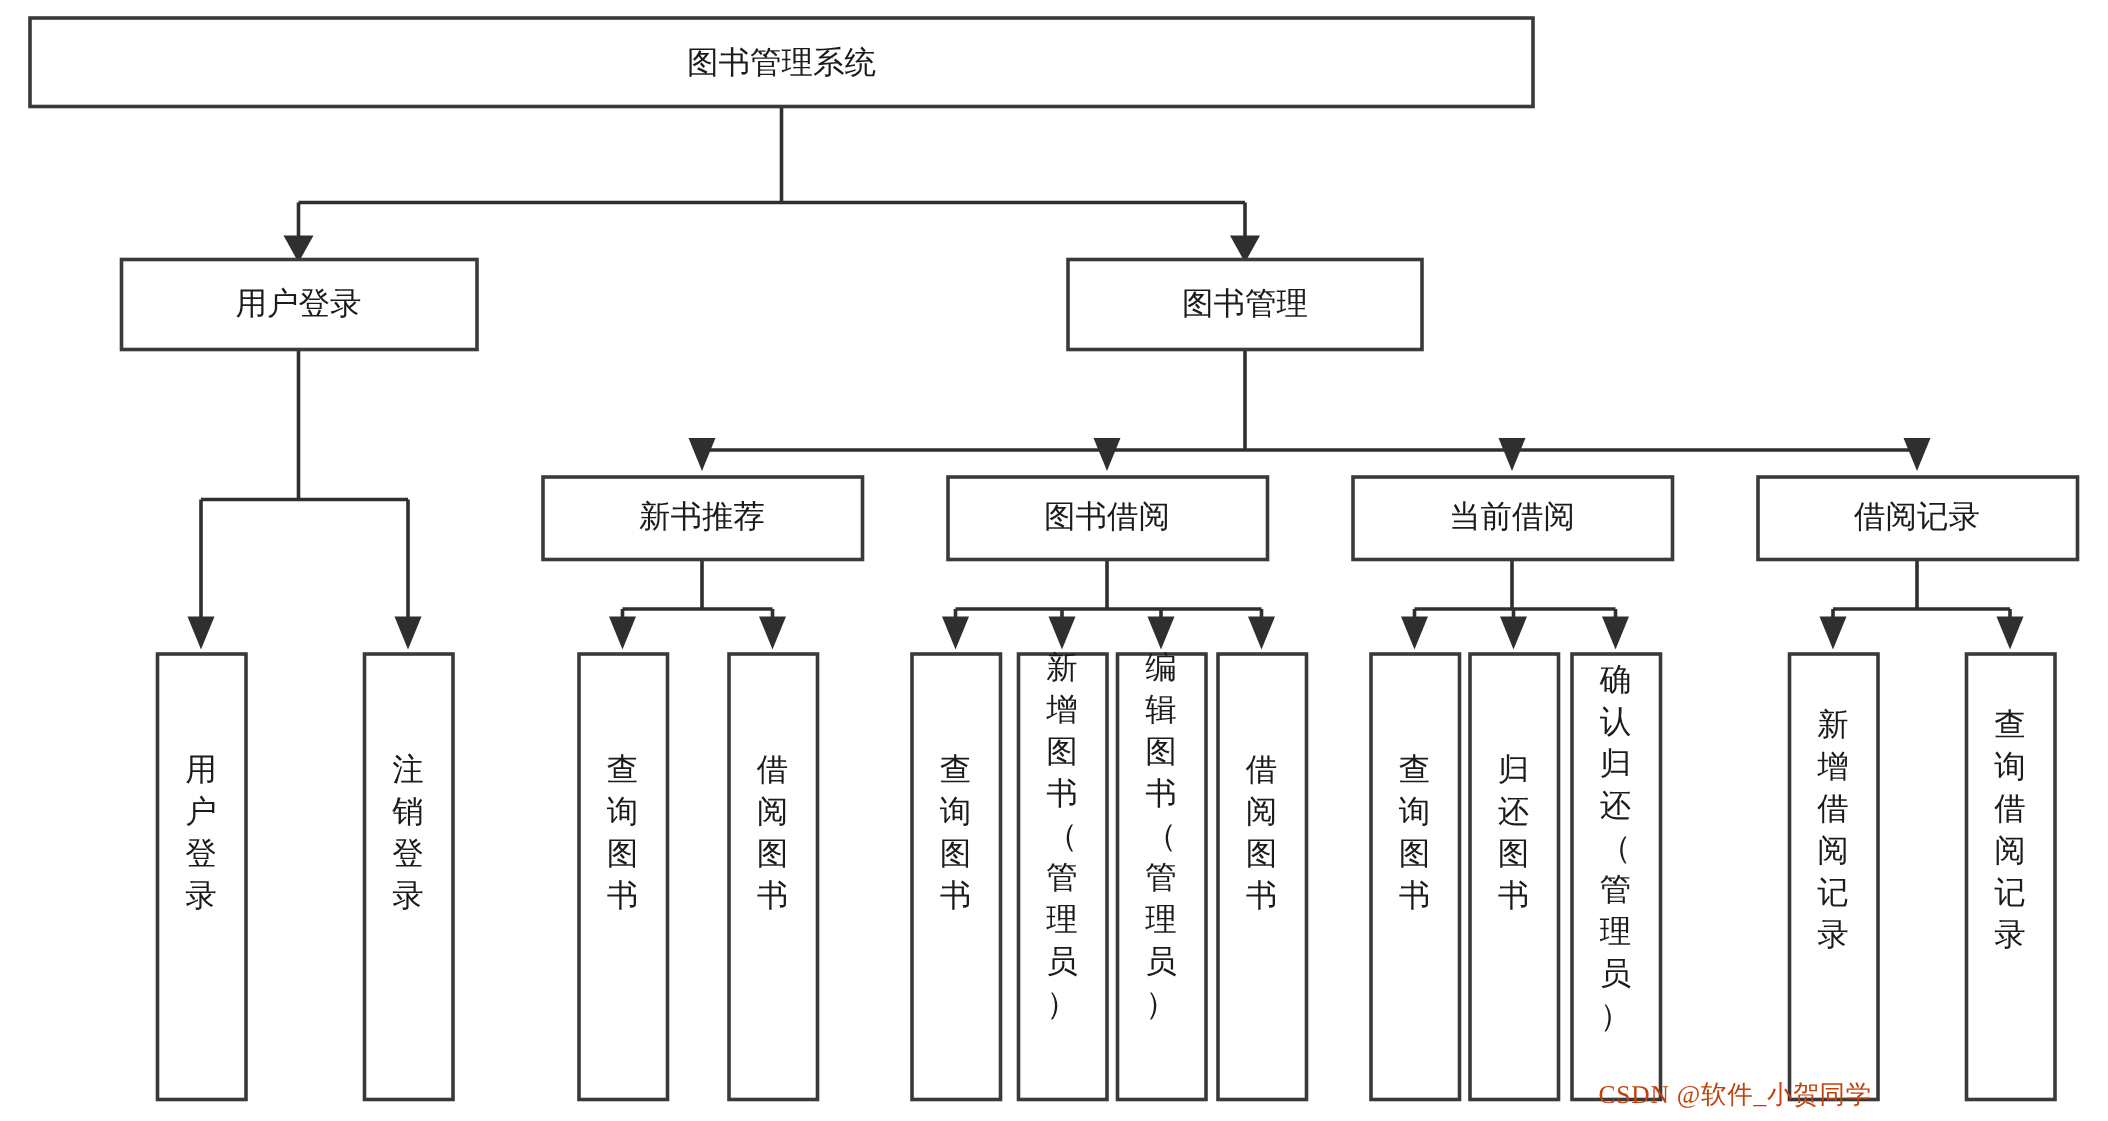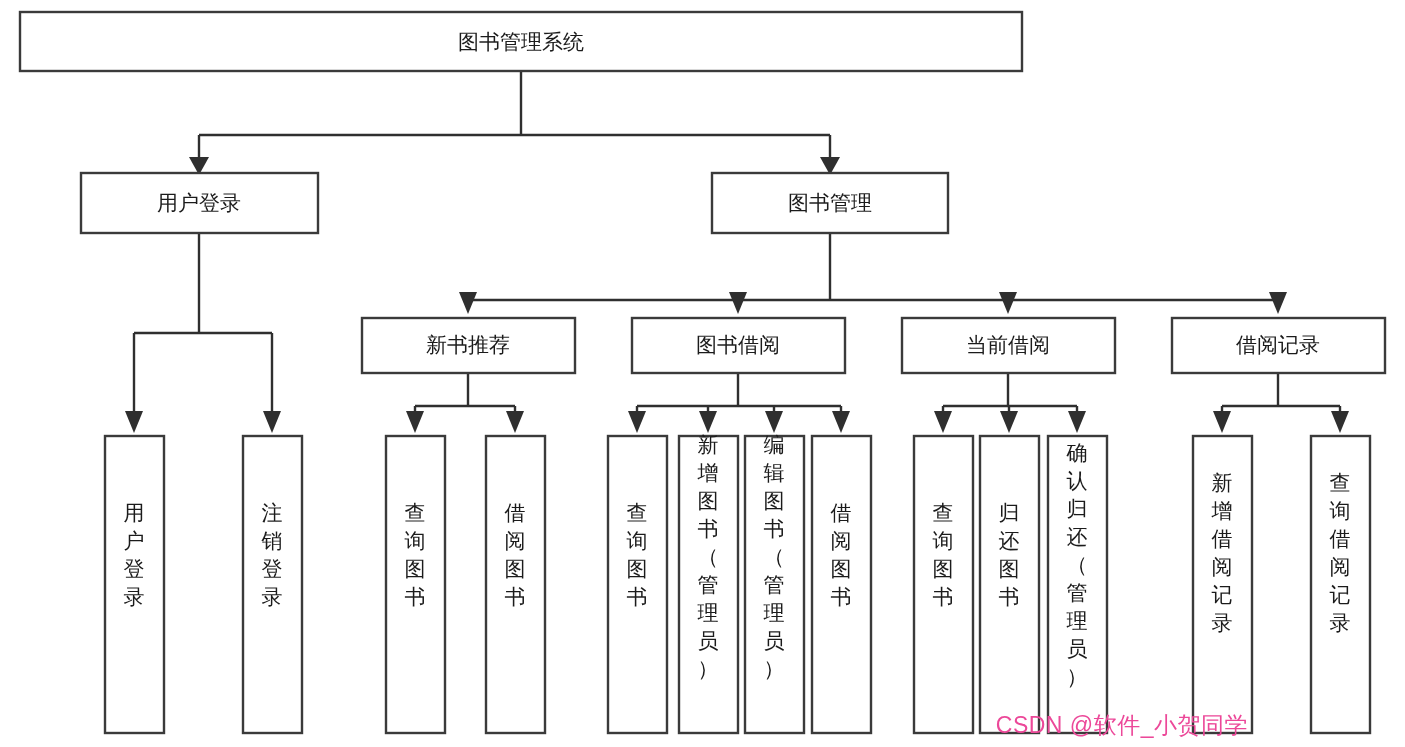--- a/index.html
+++ b/index.html
@@ -53,23 +53,23 @@
   .node-label-vertical {
     fill: #1b1b1b;
     font-family: "Liberation Sans", "DejaVu Sans", sans-serif;
     font-size: 21px;
     text-anchor: middle;
   }
   .watermark {
     position: absolute;
     right: 10px;
     bottom: 6px;
-    font-family: Liberation Sans, sans-serif;
-    font-size: 23px;
-    color: #ec4899;
+    font-family: Liberation Serif, serif;
+    font-size: 17px;
+    color: #c2410c;
     letter-spacing: 0.5px;
     white-space: nowrap;
     user-select: none;
   }
 </style>
 </head>
 <body>
 
 <div id="diagram-root">
   <svg class="diagram-canvas" viewBox="0 0 1405 747" xmlns="http://www.w3.org/2000/svg">

